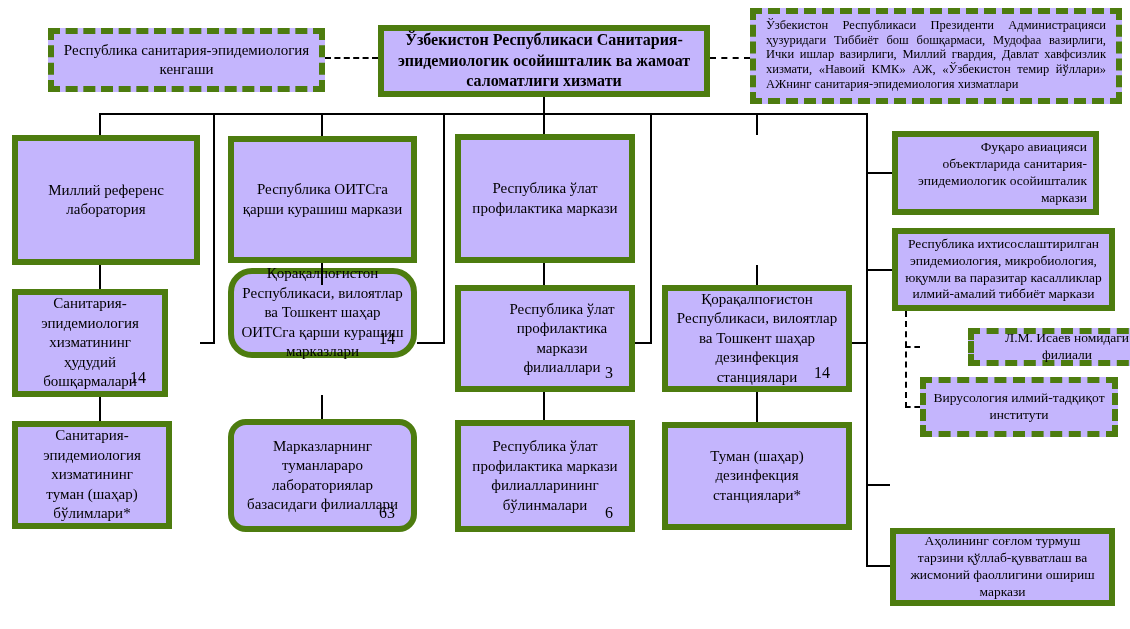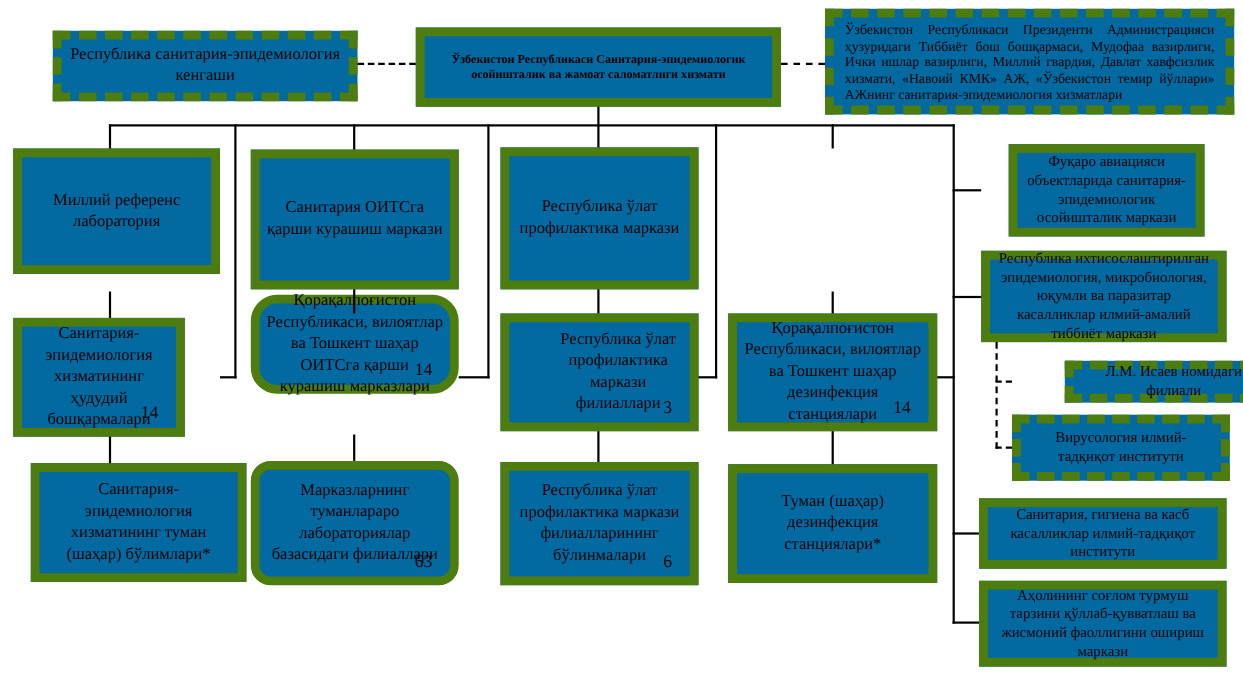--- a/index.html
+++ b/index.html
@@ -1,23 +1,23 @@
 <!DOCTYPE html>
 <html><head>
 <meta charset="utf-8">
 <style>
   html,body{margin:0;padding:0;background:#ffffff;}
   #stage{position:relative;width:1130px;height:629px;background:#ffffff;overflow:hidden;
          font-family:"Liberation Serif","DejaVu Serif",serif;color:#000;}
-  .box{position:absolute;border:8px solid #4d7c0f;background:#0369a1;box-sizing:border-box;
+  .box{position:absolute;border:6px solid #4d7c0f;background:#c4b5fd;box-sizing:border-box;
        display:flex;align-items:center;justify-content:center;text-align:center;
        font-size:15px;line-height:1.3;padding:2px 6px;}
   .box .txt{display:block;width:100%;}
   .dashedbox{border-style:dashed;}
-  .bold{font-weight:bold;font-size:11px;}
+  .bold{font-weight:bold;font-size:16px;}
   .justify{text-align:justify;font-size:12.5px;line-height:1.17;align-items:flex-start;padding:4px 10px;}
   .small{font-size:13.5px;line-height:1.25;}
   .narrow{padding:2px 18px;}
   .count{position:absolute;right:16px;bottom:2px;font-size:16px;}
   .hline,.vline{position:absolute;background:#000;}
   .hline{height:2px;}
   .vline{width:2px;}
   .hdash,.vdash{position:absolute;background:none;box-sizing:border-box;}
   .hdash{border-top:2px dashed #000;height:0;}
   .vdash{border-left:2px dashed #000;width:0;}
@@ -32,33 +32,33 @@
   </div>
 
   <div class="box bold" style="left:378px;top:25px;width:332px;height:72px;padding:2px 10px;">
     <span class="txt">Ўзбекистон Республикаси Санитария-эпидемиологик осойишталик ва жамоат саломатлиги хизмати</span>
   </div>
 
   <div class="box dashedbox justify" style="left:750px;top:8px;width:372px;height:96px;">
     <span class="txt">Ўзбекистон Республикаси Президенти Администрацияси ҳузуридаги Тиббиёт бош бошқармаси, Мудофаа вазирлиги, Ички ишлар вазирлиги, Миллий гвардия, Давлат хавфсизлик хизмати, «Навоий КМК» АЖ, «Ўзбекистон темир йўллари» АЖнинг санитария-эпидемиология хизматлари</span>
   </div>
 
-  <div class="box" style="left:12px;top:135px;width:188px;height:114px;">
+  <div class="box" style="left:12px;top:135px;width:188px;height:130px;">
     <span class="txt">Миллий референс лаборатория</span>
   </div>
   <div class="box narrow" style="left:12px;top:289px;width:156px;height:108px;">
     <span class="txt">Санитария-эпидемиология хизматининг ҳудудий бошқармалари</span>
     <span class="count">14</span>
   </div>
-  <div class="box narrow" style="left:12px;top:421px;width:196px;height:108px;margin-left:16px;">
+  <div class="box narrow" style="left:12px;top:421px;width:160px;height:108px;">
     <span class="txt">Санитария-эпидемиология хизматининг туман (шаҳар) бўлимлари*</span>
   </div>
 
   <div class="box" style="left:228px;top:136px;width:189px;height:127px;">
-    <span class="txt">Санитария ОИТСга қарши курашиш маркази</span>
+    <span class="txt">Республика ОИТСга қарши курашиш маркази</span>
   </div>
   <div class="box" style="left:228px;top:268px;width:189px;height:90px;border-radius:24px;">
     <span class="txt">Қорақалпоғистон Республикаси, вилоятлар ва Тошкент шаҳар ОИТСга қарши курашиш марказлари</span>
     <span class="count">14</span>
   </div>
   <div class="box" style="left:228px;top:419px;width:189px;height:113px;border-radius:18px;">
     <span class="txt">Марказларнинг туманлараро лабораториялар базасидаги филиаллари</span>
     <span class="count">63</span>
   </div>
 
@@ -75,34 +75,31 @@
   </div>
 
   <div class="box" style="left:662px;top:285px;width:190px;height:107px;">
     <span class="txt">Қорақалпоғистон Республикаси, вилоятлар ва Тошкент шаҳар дезинфекция станциялари</span>
     <span class="count">14</span>
   </div>
   <div class="box narrow" style="left:662px;top:422px;width:190px;height:108px;">
     <span class="txt">Туман (шаҳар) дезинфекция станциялари*</span>
   </div>
 
-  <div class="box small" style="left:917px;top:131px;width:178px;height:84px;">
+  <div class="box small" style="left:892px;top:131px;width:207px;height:84px;text-align:right;">
     <span class="txt">Фуқаро авиацияси объектларида санитария-эпидемиологик осойишталик маркази</span>
   </div>
   <div class="box small" style="left:892px;top:228px;width:223px;height:83px;">
     <span class="txt">Республика ихтисослаштирилган эпидемиология, микробиология, юқумли ва паразитар касалликлар илмий-амалий тиббиёт маркази</span>
   </div>
   <div class="box small dashedbox" style="left:920px;top:328px;width:198px;height:38px;margin-left:48px;">
     <span class="txt">Л.М. Исаев номидаги филиали</span>
   </div>
   <div class="box small dashedbox" style="left:920px;top:377px;width:198px;height:60px;align-items:center;">
     <span class="txt">Вирусология илмий-тадқиқот институти</span>
-  </div>
-  <div class="box small" style="left:890px;top:453px;width:225px;height:64px;">
-    <span class="txt">Санитария, гигиена ва касб касалликлар илмий-тадқиқот институти</span>
   </div>
   <div class="box small" style="left:890px;top:528px;width:225px;height:78px;">
     <span class="txt">Аҳолининг соғлом турмуш тарзини қўллаб-қувватлаш ва жисмоний фаоллигини ошириш маркази</span>
   </div>
 
   <div class="hdash" style="left:325px;top:57px;width:53px;"></div>
   <div class="hdash" style="left:710px;top:57px;width:40px;"></div>
 
   <div class="vline" style="left:543px;top:97px;height:16px;"></div>
   <div class="hline" style="left:99px;top:113px;width:769px;"></div>

